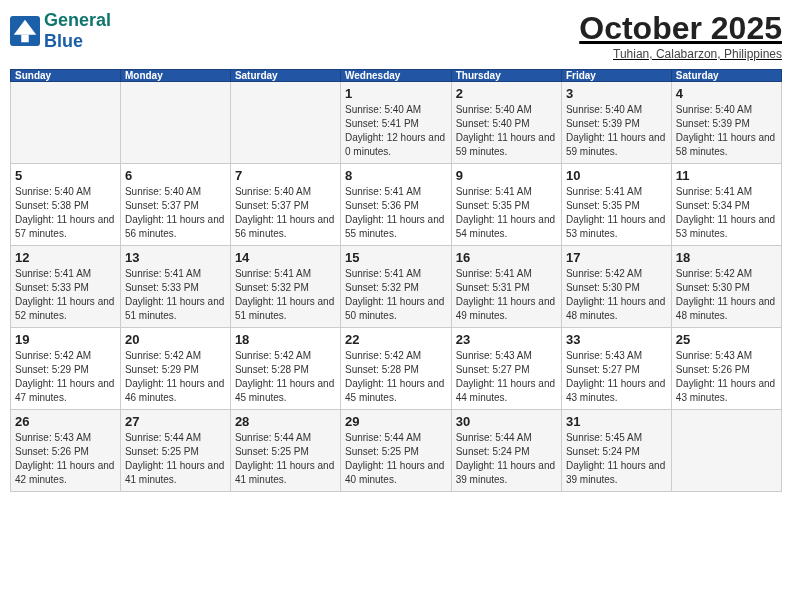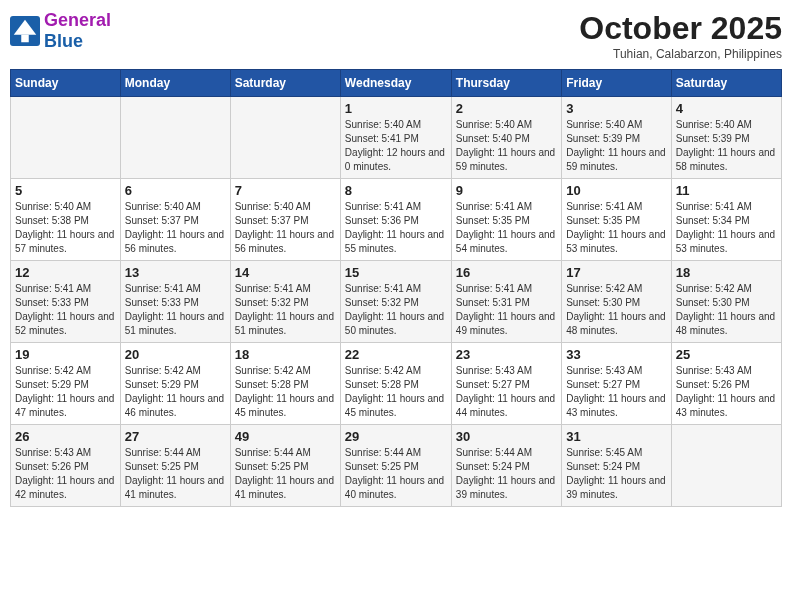--- a/index.html
+++ b/index.html
@@ -19,51 +19,52 @@
     .logo {
       display: flex;
       align-items: center;
     }
     .logo-text {
       display: flex;
       flex-direction: column;
       font-size: 18px;
       font-weight: bold;
     }
-    .logo-general { color: #a21caf; }
+    .logo-general { color: #0f766e; }
     .logo-blue { color: #1a5fa8; }
     .logo-icon {
       width: 30px;
       height: 30px;
       margin-right: 4px;
     }
     .title-block {
       text-align: right;
+      text-decoration: underline;
     }
     .title-block h1 {
       font-size: 32px;
       font-weight: bold;
       color: #222;
     }
     .title-block h2 {
       font-size: 12px;
       color: #444;
       font-weight: normal;
     }
     .calendar {
       width: 100%;
       border-collapse: collapse;
       font-size: 11px;
     }
     .calendar thead tr th {
       background-color: #2255a4;
       color: #fff;
-      padding: 6px 4px;
+      padding: 0 4px;
       text-align: left;
-      font-size: 12px;
+      font-size: 10px;
       border: 1px solid #1a4080;
     }
     .calendar tbody tr td {
       border: 1px solid #ccc;
       vertical-align: top;
       padding: 4px;
       width: 113px;
       min-height: 80px;
     }
     .calendar tbody tr:nth-child(odd) td {
@@ -235,21 +236,21 @@
       <tr>
         <td>
           <div class="day-number">26</div>
           <div class="day-info">Sunrise: 5:43 AM<br>Sunset: 5:26 PM<br>Daylight: 11 hours and 42 minutes.</div>
         </td>
         <td>
           <div class="day-number">27</div>
           <div class="day-info">Sunrise: 5:44 AM<br>Sunset: 5:25 PM<br>Daylight: 11 hours and 41 minutes.</div>
         </td>
         <td>
-          <div class="day-number">49</div>
+          <div class="day-number">28</div>
           <div class="day-info">Sunrise: 5:44 AM<br>Sunset: 5:25 PM<br>Daylight: 11 hours and 41 minutes.</div>
         </td>
         <td>
           <div class="day-number">29</div>
           <div class="day-info">Sunrise: 5:44 AM<br>Sunset: 5:25 PM<br>Daylight: 11 hours and 40 minutes.</div>
         </td>
         <td>
           <div class="day-number">30</div>
           <div class="day-info">Sunrise: 5:44 AM<br>Sunset: 5:24 PM<br>Daylight: 11 hours and 39 minutes.</div>
         </td>

